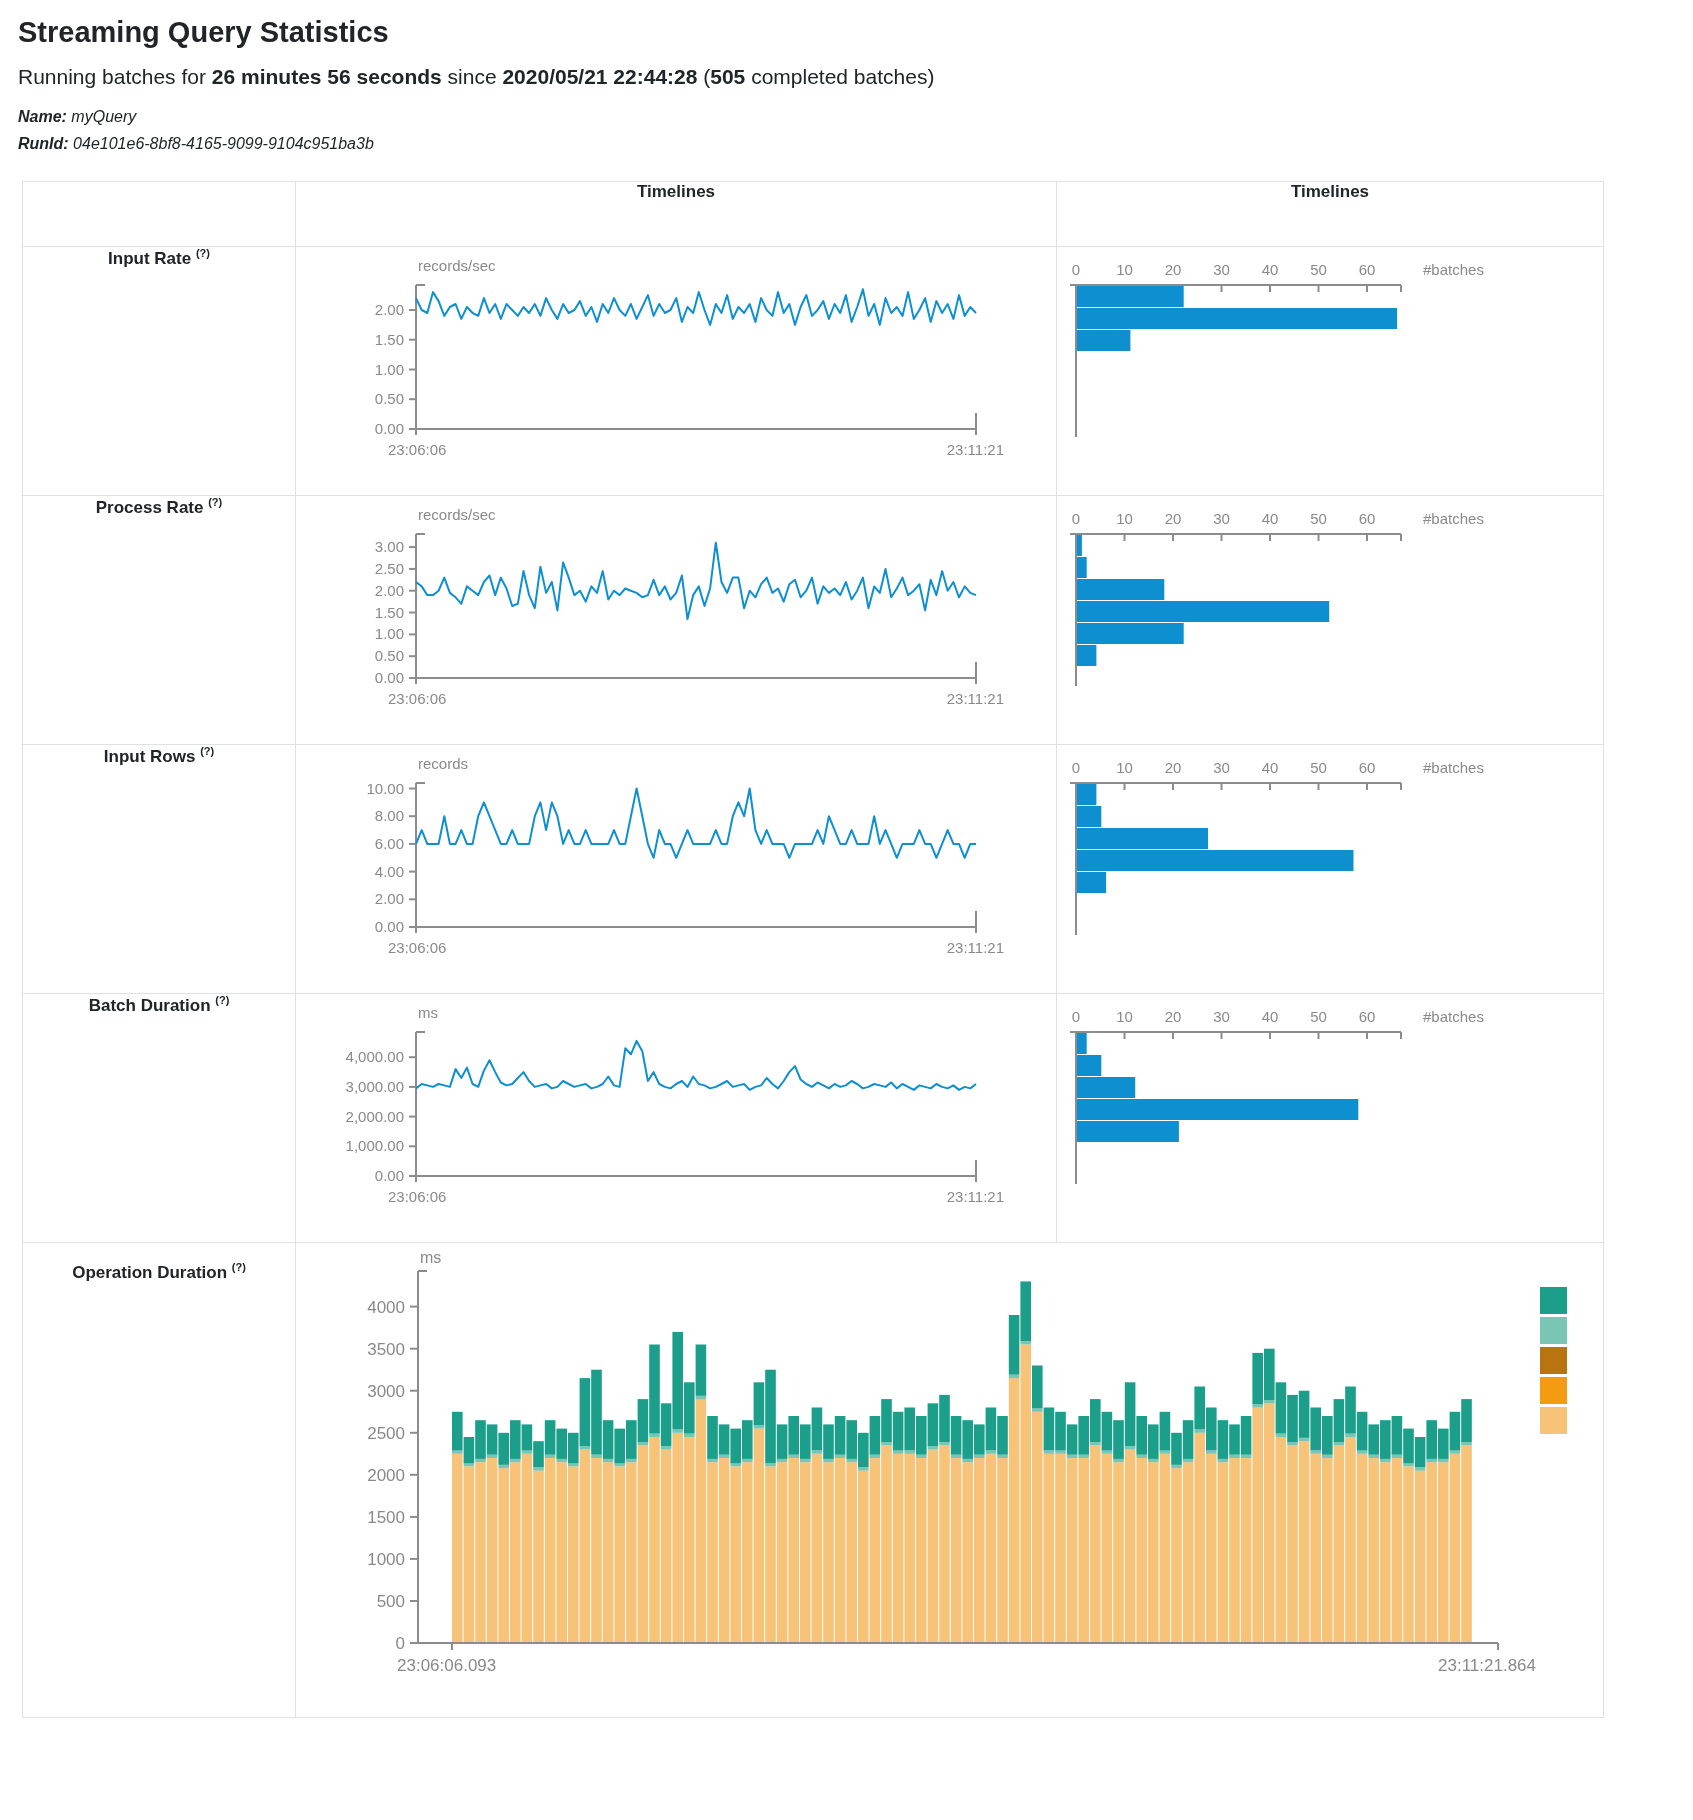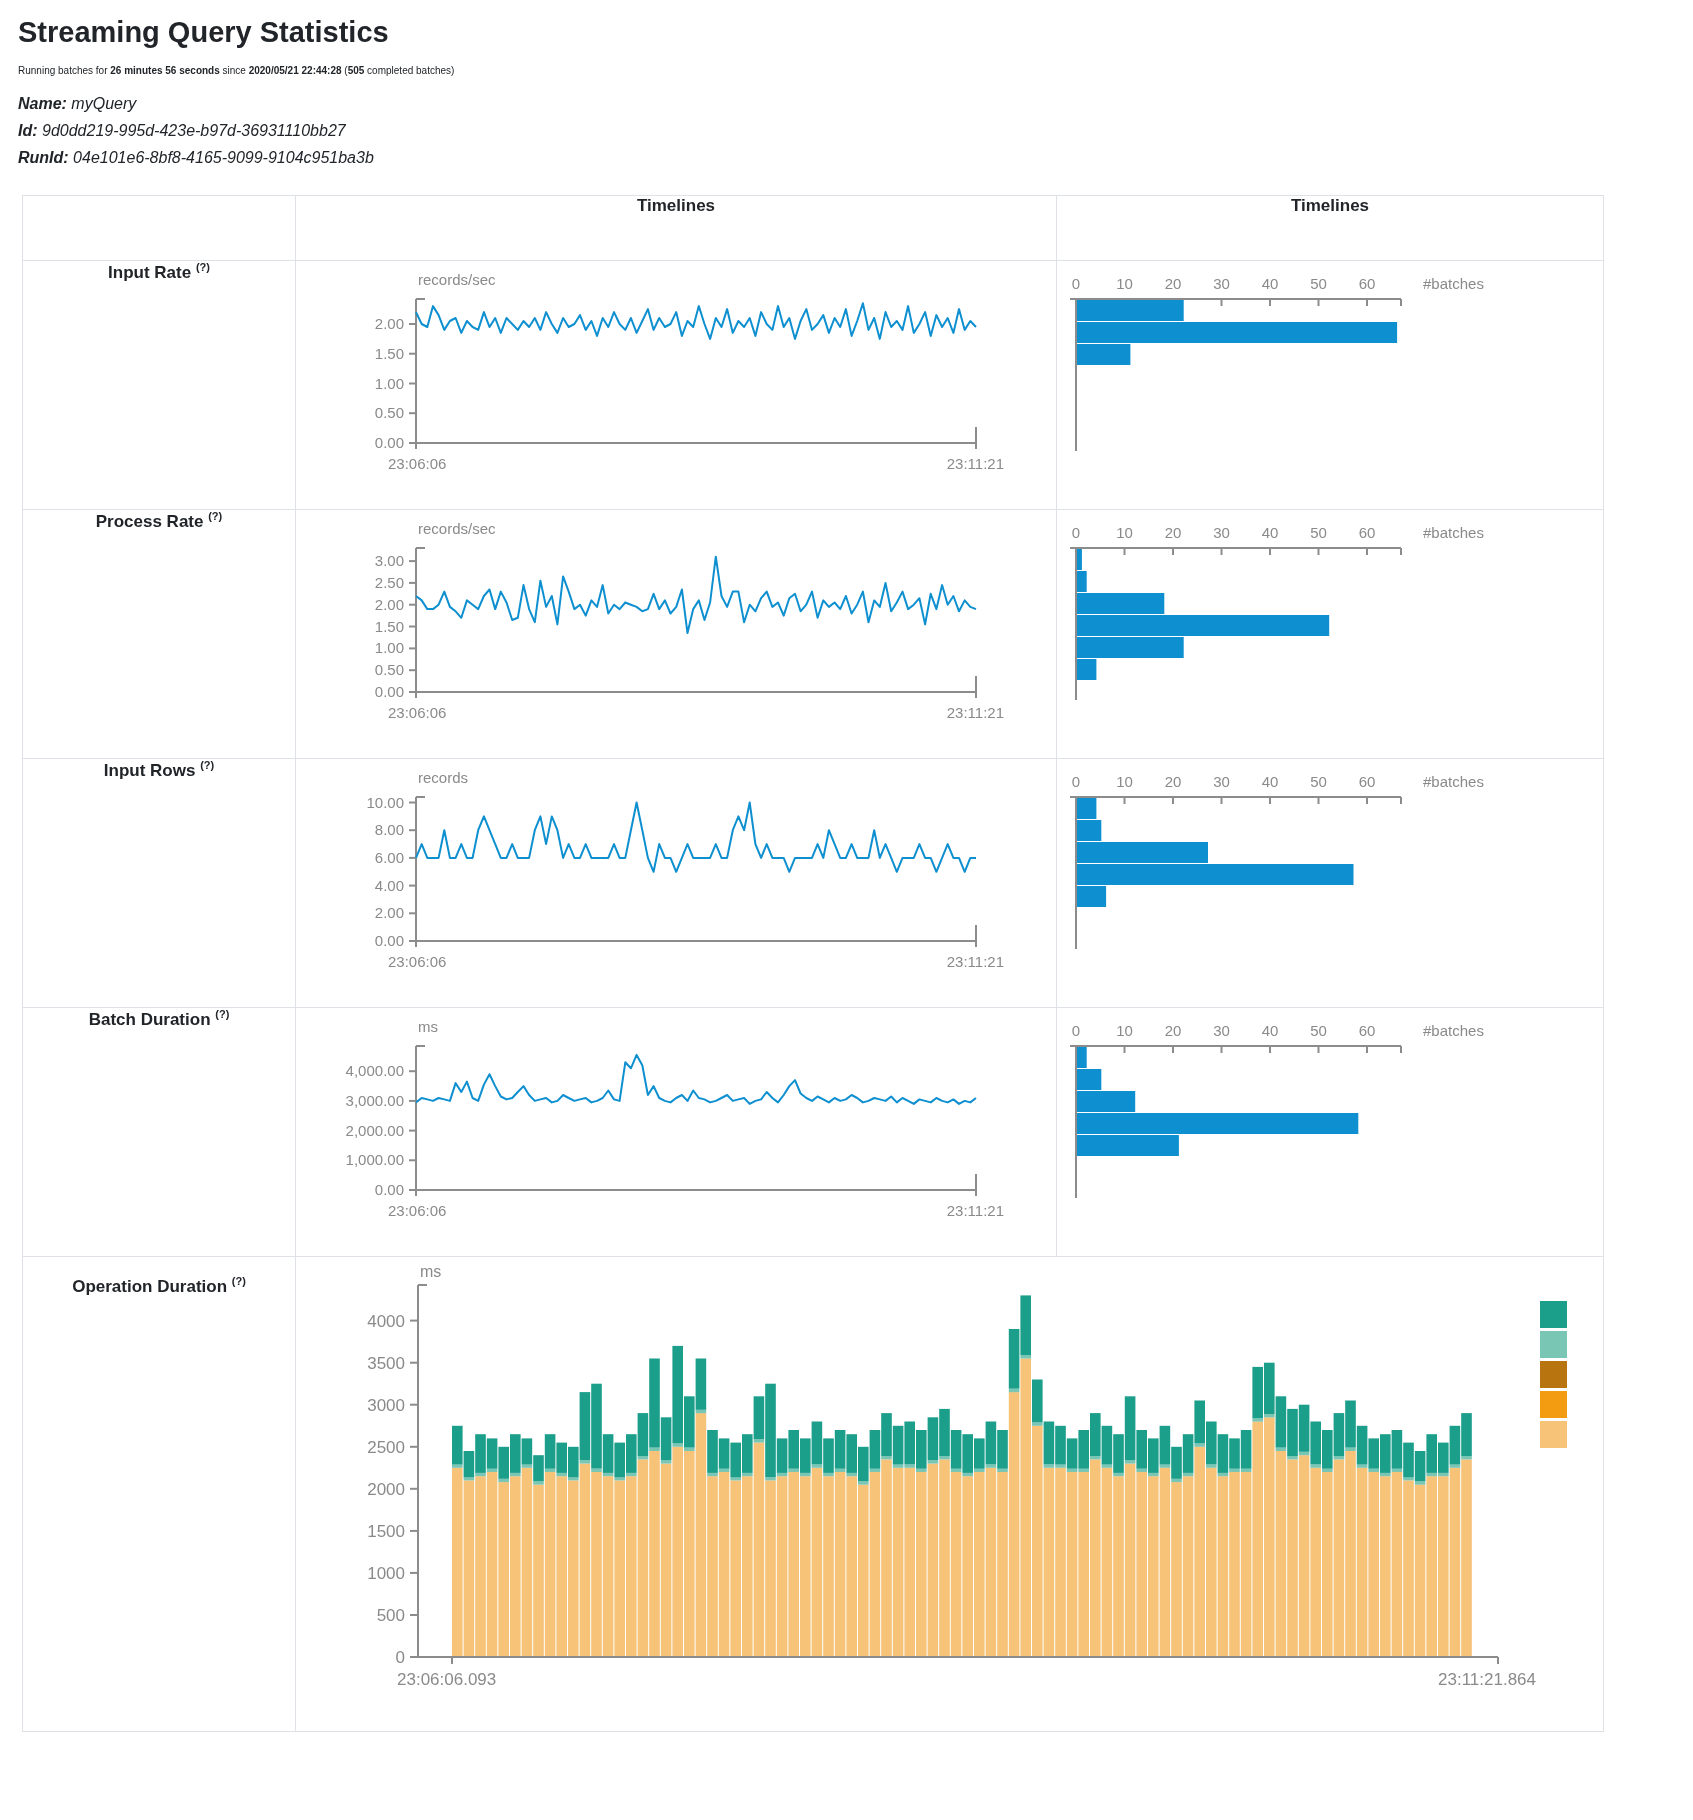--- a/index.html
+++ b/index.html
@@ -4,21 +4,21 @@
 <style>
   html,body{margin:0;padding:0;background:#ffffff;}
   body{
     width:1693px;height:1820px;overflow:hidden;
     font-family:"Liberation Sans","DejaVu Sans",sans-serif;
     color:#212529;
   }
   .page-title{
     font-size:29px;font-weight:bold;margin:16px 0 0 18px;letter-spacing:0;
   }
-  .subtitle{font-size:10px;margin:16px 0 4px 18px;}
+  .subtitle{font-size:21px;margin:16px 0 4px 18px;}
   .subtitle b, .info b{font-weight:bold;}
   .info{font-size:16px;margin:14px 0 0 18px;line-height:27px;font-style:italic;}
   table.stats{
     border-collapse:collapse;margin:24px 0 0 22px;table-layout:fixed;
     width:1578px;
   }
   table.stats td, table.stats th{
     border:1px solid #dee2e6;padding:0;vertical-align:top;text-align:center;
   }
   th.hdr{height:64px;font-size:17px;font-weight:bold;padding:0 0 0 14px;vertical-align:middle;color:#212529;}
@@ -34,21 +34,20 @@
 </style>
 </head>
 <body>
 
 <h1 class="page-title">Streaming Query Statistics</h1>
 
 <div class="subtitle"><span>Running batches for </span><b>26 minutes 56 seconds</b><span> since </span><b>2020/05/21 22:44:28</b><span> (</span><b>505</b><span> completed batches)</span></div>
 
 <div class="info">
   <div><b>Name:</b><span> myQuery</span></div>
-  <div><b>Id:</b><span> 9d0dd219-995d-423e-b97d-36931110bb27</span></div>
   <div><b>RunId:</b><span> 04e101e6-8bf8-4165-9099-9104c951ba3b</span></div>
 </div>
 
 <table class="stats">
   <tbody>
       <tr>
     <th class="hdr" style="width:272px"></th>
     <th class="hdr" style="width:760px">Timelines</th>
     <th class="hdr" style="width:546px">Timelines</th>
   </tr>

